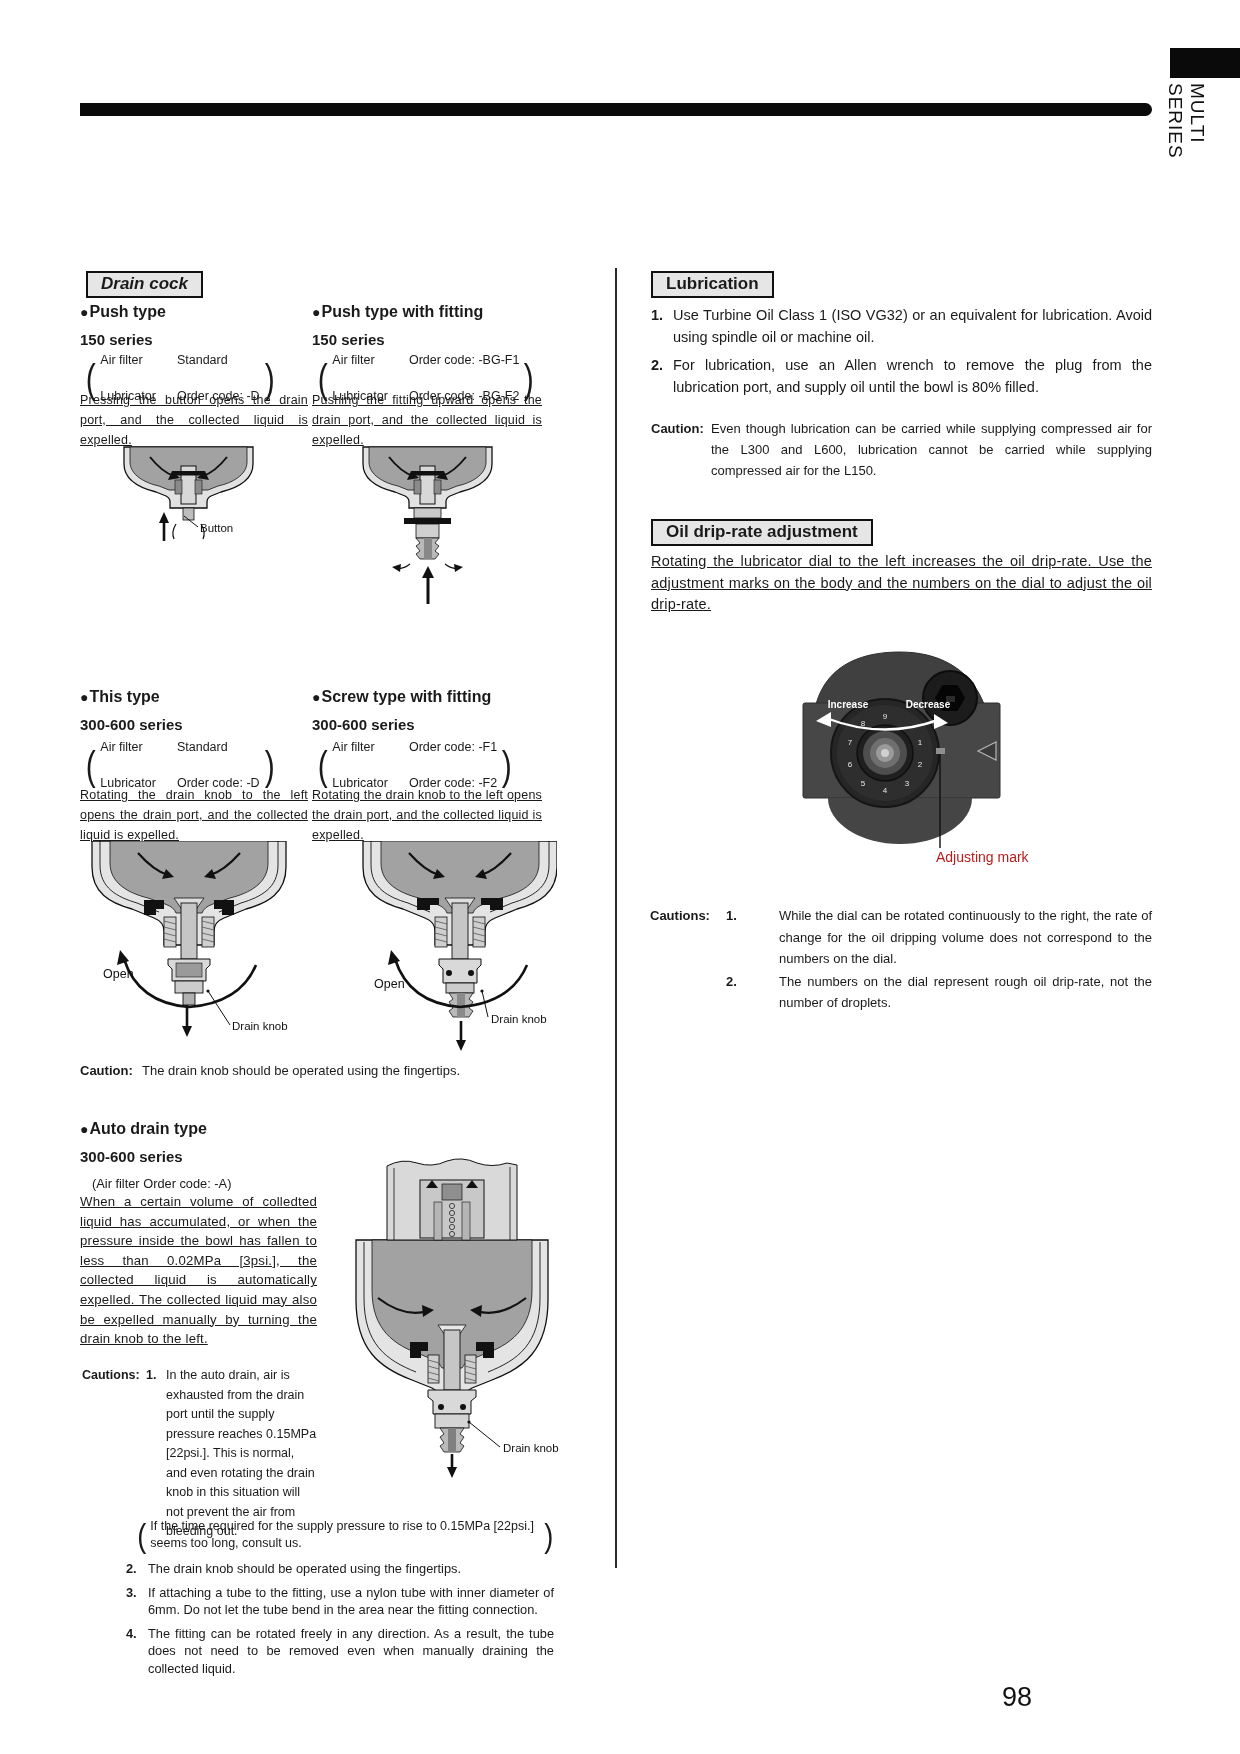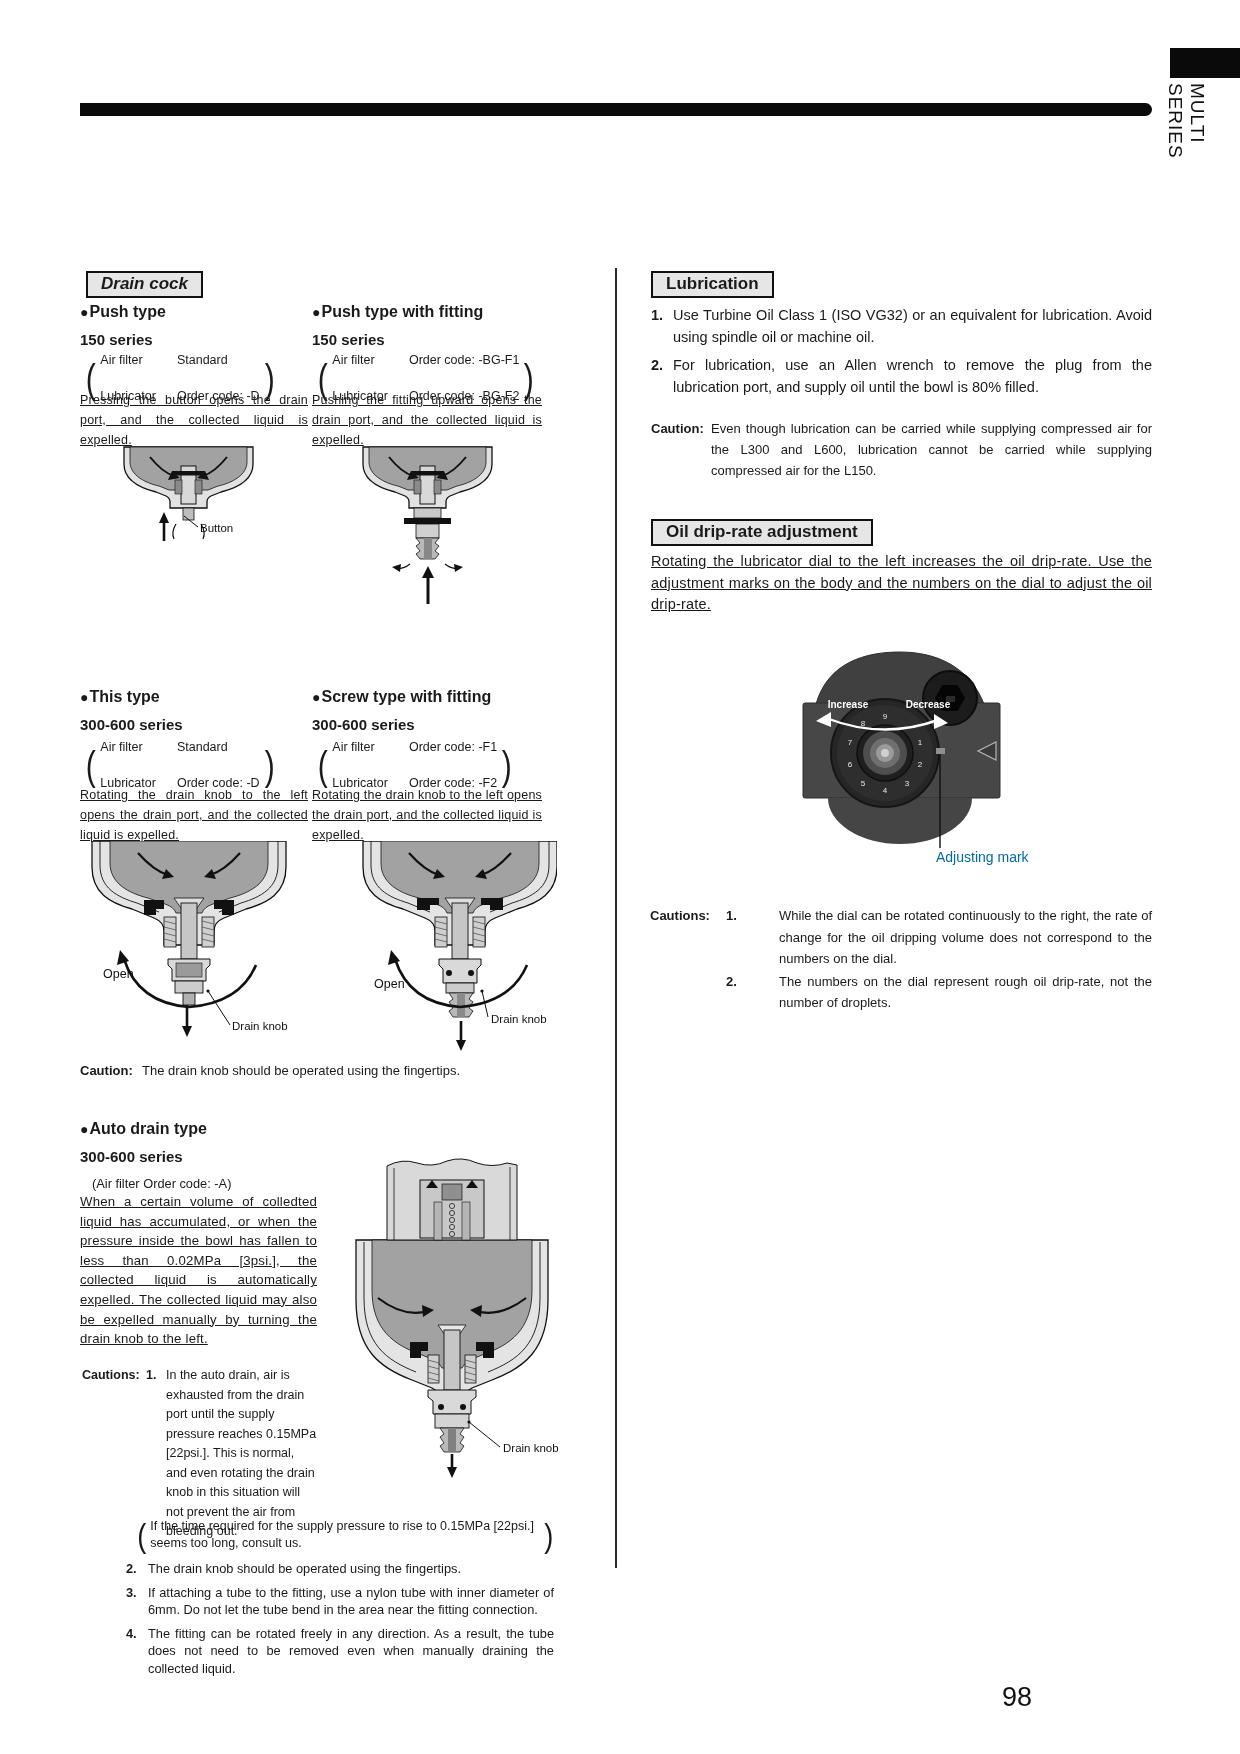--- a/index.html
+++ b/index.html
@@ -31,21 +31,21 @@
   .rc-grid .no{font-weight:bold;}
   .rc-grid .txt{text-align:justify;margin-left:31px;}
   .ac-grid{display:grid;grid-template-columns:64px 20px 1fr;font-size:12.5px;line-height:19.5px;}
   .ac-grid .lbl,.ac-grid .no{font-weight:bold;}
   .note-flex{display:flex;align-items:center;font-size:12.5px;line-height:17px;}
   .note-paren{font-size:34px;line-height:.9;font-weight:400;transform:scaleX(.8);}
   .items234{display:grid;grid-template-columns:22px 1fr;row-gap:6px;font-size:12.8px;line-height:17.5px;}
   .items234 .no{font-weight:bold;}
   .items234 .txt{text-align:justify;}
   .pgnum{font-size:27px;color:#111;}
-  .adj-label{font-size:14px;color:#0369a1;}
+  .adj-label{font-size:14px;color:#b91c1c;}
   svg text{font-family:"Liberation Sans",sans-serif;fill:#111;}
   svg text.wtxt{fill:#ffffff;font-weight:bold;}
   svg text.dialnum{fill:#e8e8e8;}
   b{font-weight:normal;text-align:right;}
 </style>
 </head>
 <body>
 
 <div class="page">
 

